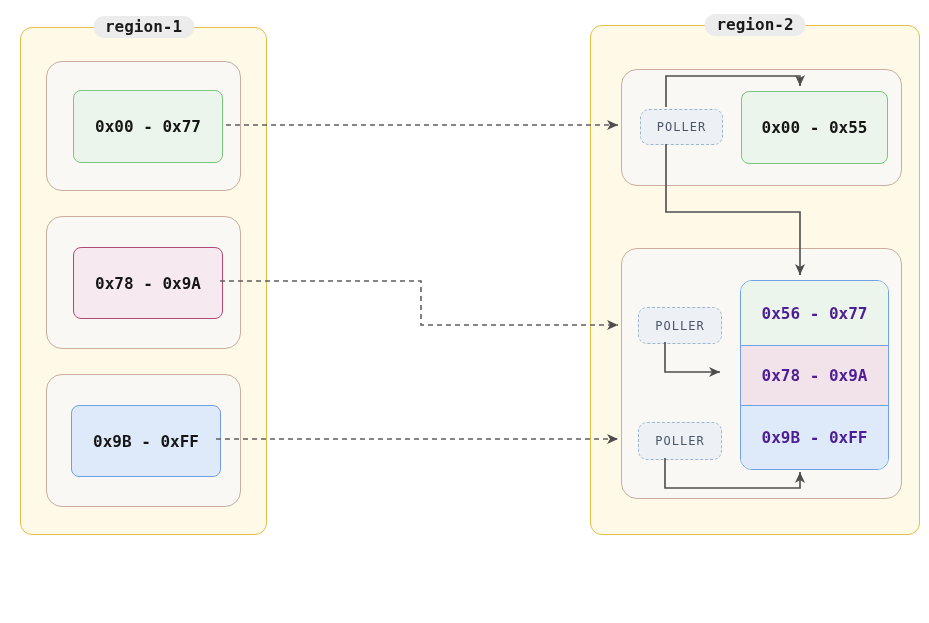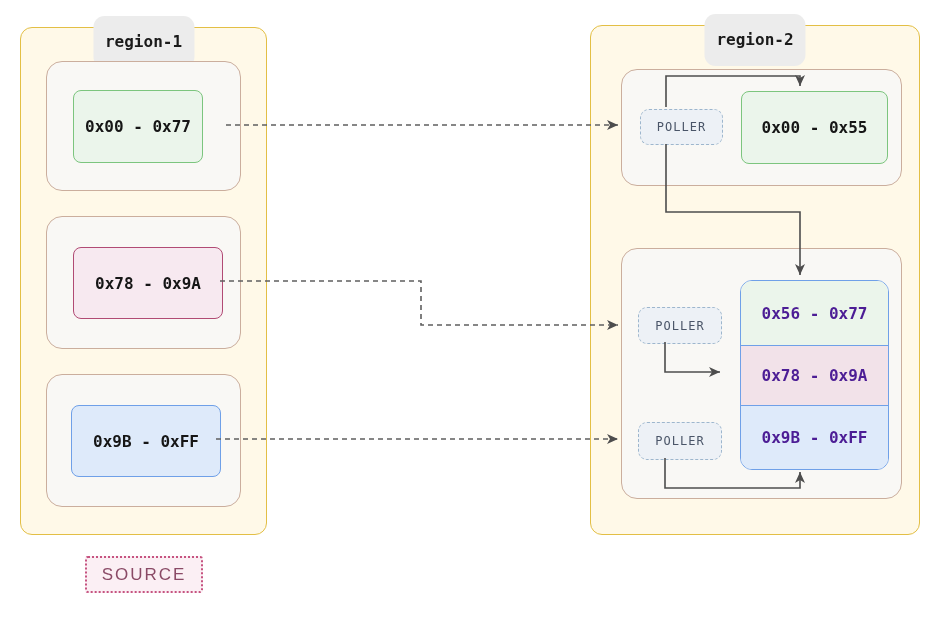--- a/index.html
+++ b/index.html
@@ -22,21 +22,21 @@
   .region-title {
     position: absolute;
     top: -12px;
     left: 50%;
     transform: translateX(-50%);
     background: var(--title_bg, #ECECEC);
     color: var(--title_text, #1A1A1A);
     font-weight: bold;
     font-size: 16px;
     line-height: 22px;
-    padding: 15px 12px;
+    padding: 0 12px;
     border-radius: 11px;
     white-space: nowrap;
   }
 
   
   .slot {
     border: 1px solid var(--slot_border, #CBAE9D);
     background: var(--slot_bg, #F9F8F5);
     border-radius: 16px;
   }
@@ -131,41 +131,38 @@
 </style>
 </head>
 <body>
 
 <div id="canvas">
 
   <div class="abs region" style="left:20px; top:27px; width:247px; height:508px;">
     <div class="region-title">region-1</div>
 
     <div class="abs slot" style="left:25px; top:33px; width:195px; height:130px;">
-      <div class="abs node green" style="left:26px; top:28px; width:130px; height:73px;">
+      <div class="abs node green" style="left:26px; top:28px; width:150px; height:73px;">
         <span>0x00 - 0x77</span>
       </div>
     </div>
 
     <div class="abs slot" style="left:25px; top:188px; width:195px; height:133px;">
       <div class="abs node pink" style="left:26px; top:30px; width:150px; height:72px;">
         <span>0x78 - 0x9A</span>
       </div>
     </div>
 
     <div class="abs slot" style="left:25px; top:346px; width:195px; height:133px;">
       <div class="abs node blue" style="left:24px; top:30px; width:150px; height:72px;">
         <span>0x9B - 0xFF</span>
       </div>
     </div>
   </div>
 
-  <div class="abs badge" style="left:85px; top:556px; width:118px; height:37px;">
-    <span>SOURCE</span>
-  </div>
 
   <div class="abs region" style="left:590px; top:25px; width:330px; height:510px;">
     <div class="region-title">region-2</div>
 
     <div class="abs slot" style="left:30px; top:43px; width:281px; height:117px;">
       <div class="abs poller" style="left:18px; top:39px; width:83px; height:36px;">
         <span>POLLER</span>
       </div>
       <div class="abs node green" style="left:119px; top:21px; width:147px; height:73px;">
         <span>0x00 - 0x55</span>

